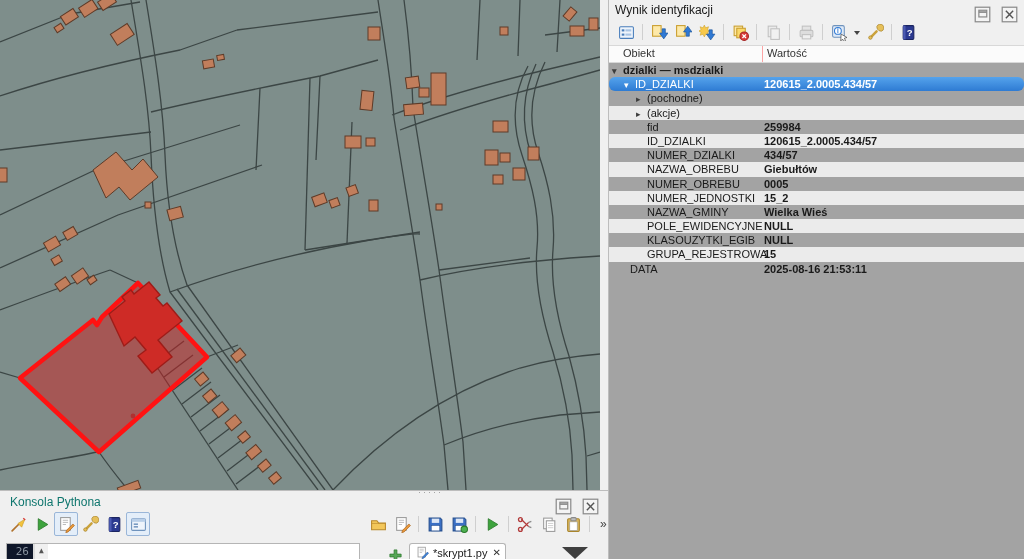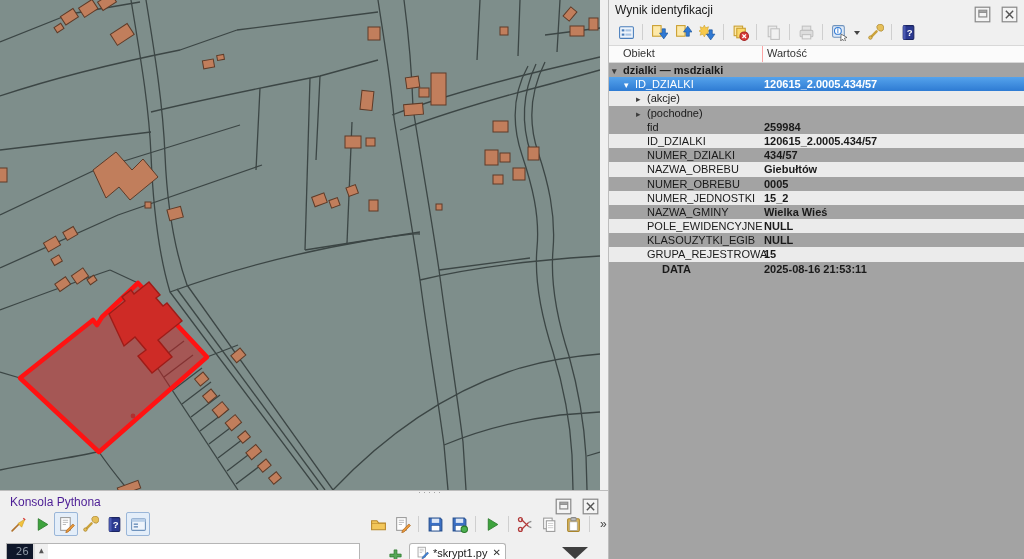--- a/index.html
+++ b/index.html
@@ -26,31 +26,31 @@
   .ticon.caret{width:10px;}
   .ticon.caret svg{width:8px;height:16px;}
   .tsep{width:1px;height:16px;background:#cfcfcf;margin:0 4px;flex:0 0 1px;}
   .phead{display:flex;height:16px;line-height:15px;background:#fbfbfb;border-top:1px solid #d8d8d8;
          border-bottom:1px solid #d8d8d8;font-size:11px;color:#333;}
   .phead .c1{width:154px;padding-left:14px;border-right:1px solid #fca5a5;box-sizing:border-box;}
   .phead .c2{flex:1;padding-left:4px;}
   .tree{background:#a3a3a3;height:497px;overflow:hidden;font-size:11px;color:#1a1a1a;}
   .trow{position:relative;height:14.2px;line-height:14.2px;white-space:nowrap;}
   .trow.shade{background:var(--row-alt);}
-  .trow.sel{background:linear-gradient(var(--selected-row-top),var(--selected-row-bottom));color:#fff;}
+  .trow.sel{background:linear-gradient(var(--selected-row-top),var(--selected-row-bottom));color:#fff;border-radius:6px;}
   .trow.bold{font-weight:bold;}
   .arrow{display:inline-block;width:11px;font-size:9px;color:#3c3c3c;}
   .trow.sel .arrow{color:#fff;}
   .tvalue{position:absolute;left:155px;top:0;font-weight:bold;}
 
   
   .console{position:absolute;left:0;top:490px;width:608px;height:69px;background:var(--panel-bg);
            border-top:1px solid #bdbdbd;box-sizing:border-box;}
   .cdots{position:absolute;left:418px;top:-4px;color:#9a9a9a;font-size:9px;letter-spacing:2px;}
-  .ctitle{position:absolute;left:10px;top:4px;font-size:12px;color:#4c1d95;}
+  .ctitle{position:absolute;left:10px;top:4px;font-size:12px;color:#0f766e;}
   .cbtns{position:absolute;right:6px;top:3px;display:flex;gap:3px;}
   .ctoolbar{position:absolute;left:6px;top:21px;display:flex;align-items:center;}
   .etoolbar{position:absolute;left:366px;top:21px;display:flex;align-items:center;}
   .overflow{font-size:12px;color:#444;margin-left:6px;}
   .edline{position:absolute;left:6px;top:52px;width:354px;height:17px;background:#fff;
           border:1px solid #b5b5b5;display:flex;font-family:"DejaVu Sans Mono",monospace;
           font-size:11px;line-height:16px;box-sizing:border-box;}
   .gutter{width:27px;background:#0f172a;color:#8a94a0;text-align:right;padding-right:4px;
           border-right:1px solid #ddd;box-sizing:border-box;flex:0 0 27px;}
   .code{padding-left:4px;color:#1f1f1f;white-space:pre;overflow:hidden;flex:1;}
@@ -430,29 +430,29 @@
           </svg>
         </span>
       </div>
     <div class="phead">
       <span class="c1">Obiekt</span>
       <span class="c2">Wartość</span>
     </div>
     <div class="tree">
         <div class="trow bold"><span class="tlabel" style="padding-left: 3px;"><span class="arrow">▾</span><span>dzialki — msdzialki</span></span></div>
         <div class="trow sel"><span class="tlabel" style="padding-left: 15px;"><span class="arrow">▾</span><span>ID_DZIALKI</span></span><span class="tvalue">120615_2.0005.434/57</span></div>
+        <div class="trow"><span class="tlabel" style="padding-left: 27px;"><span class="arrow">▸</span><span>(pochodne)</span></span></div>
         <div class="trow shade"><span class="tlabel" style="padding-left: 27px;"><span class="arrow">▸</span><span>(akcje)</span></span></div>
-        <div class="trow"><span class="tlabel" style="padding-left: 27px;"><span class="arrow">▸</span><span>(pochodne)</span></span></div>
         <div class="trow"><span class="tlabel" style="padding-left: 27px;"><span class="arrow"></span><span>fid</span></span><span class="tvalue">259984</span></div>
         <div class="trow shade"><span class="tlabel" style="padding-left: 27px;"><span class="arrow"></span><span>ID_DZIALKI</span></span><span class="tvalue">120615_2.0005.434/57</span></div>
         <div class="trow"><span class="tlabel" style="padding-left: 27px;"><span class="arrow"></span><span>NUMER_DZIALKI</span></span><span class="tvalue">434/57</span></div>
         <div class="trow shade"><span class="tlabel" style="padding-left: 27px;"><span class="arrow"></span><span>NAZWA_OBREBU</span></span><span class="tvalue">Giebułtów</span></div>
         <div class="trow"><span class="tlabel" style="padding-left: 27px;"><span class="arrow"></span><span>NUMER_OBREBU</span></span><span class="tvalue">0005</span></div>
         <div class="trow shade"><span class="tlabel" style="padding-left: 27px;"><span class="arrow"></span><span>NUMER_JEDNOSTKI</span></span><span class="tvalue">15_2</span></div>
         <div class="trow"><span class="tlabel" style="padding-left: 27px;"><span class="arrow"></span><span>NAZWA_GMINY</span></span><span class="tvalue">Wielka Wieś</span></div>
         <div class="trow shade"><span class="tlabel" style="padding-left: 27px;"><span class="arrow"></span><span>POLE_EWIDENCYJNE</span></span><span class="tvalue">NULL</span></div>
         <div class="trow"><span class="tlabel" style="padding-left: 27px;"><span class="arrow"></span><span>KLASOUZYTKI_EGIB</span></span><span class="tvalue">NULL</span></div>
         <div class="trow shade"><span class="tlabel" style="padding-left: 27px;"><span class="arrow"></span><span>GRUPA_REJESTROWA</span></span><span class="tvalue">15</span></div>
-        <div class="trow"><span class="tlabel" style="padding-left: 42px; font-weight: bold;"><span class="arrow"></span><span>DATA</span></span><span class="tvalue">2025-08-16 21:53:11</span></div>
+        <div class="trow"><span class="tlabel" style="padding-left: 10px;"><span class="arrow"></span><span>DATA</span></span><span class="tvalue">2025-08-16 21:53:11</span></div>
       </div>
   </div>
 
 </div>
 
 </body></html>

